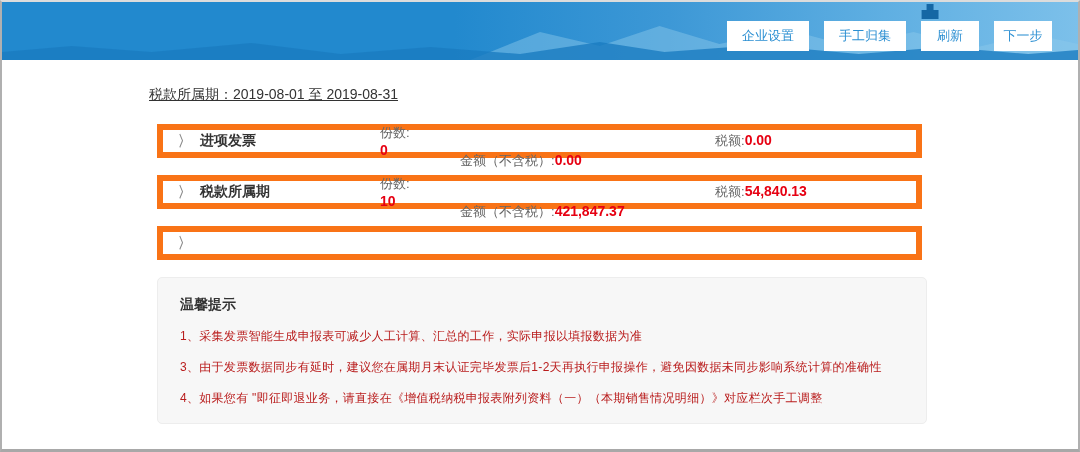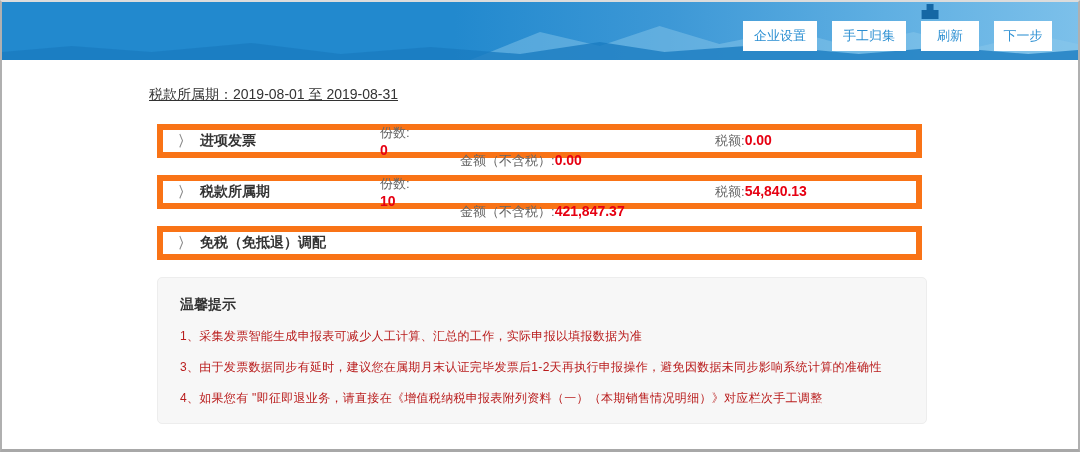--- a/index.html
+++ b/index.html
@@ -35,21 +35,21 @@
   }
   .hbtn {
     position:relative;
     z-index:2;
     background:#ffffff;
     color:#2b8fd2;
     border:none;
     font-family:inherit;
     font-size:13px;
     padding:6px 0;
-    width:74px;
+    width:82px;
     text-align:center;
     margin-left:15px;
     cursor:pointer;
   }
   .hbtn.narrow { width:58px; }
   
   .content { padding:26px 0 0 147px; }
   .period { font-size:14px; color:#333; margin-bottom:20px; padding-left:0;text-decoration:underline; }
   .rows { margin-left:8px; width:765px; }
   .row {
@@ -144,21 +144,20 @@
           <span class="val">421,847.37</span>
         </span>
         <span class="field f3">
           <span class="lbl">税额:</span>
           <span class="val">54,840.13</span>
         </span>
       </div>
 
       <div class="row">
         <span class="arrow"></span>
-        <span class="row-title">免税（免抵退）调配</span>
       </div>
 
     </div>
 
     <div class="tips">
       <div class="tips-title">温馨提示</div>
       <div class="tip-item">1、采集发票智能生成申报表可减少人工计算、汇总的工作，实际申报以填报数据为准</div>
       <div class="tip-item">3、由于发票数据同步有延时，建议您在属期月末认证完毕发票后1-2天再执行申报操作，避免因数据未同步影响系统计算的准确性</div>
       <div class="tip-item">4、如果您有 "即征即退业务，请直接在《增值税纳税申报表附列资料（一）（本期销售情况明细）》对应栏次手工调整</div>
 

